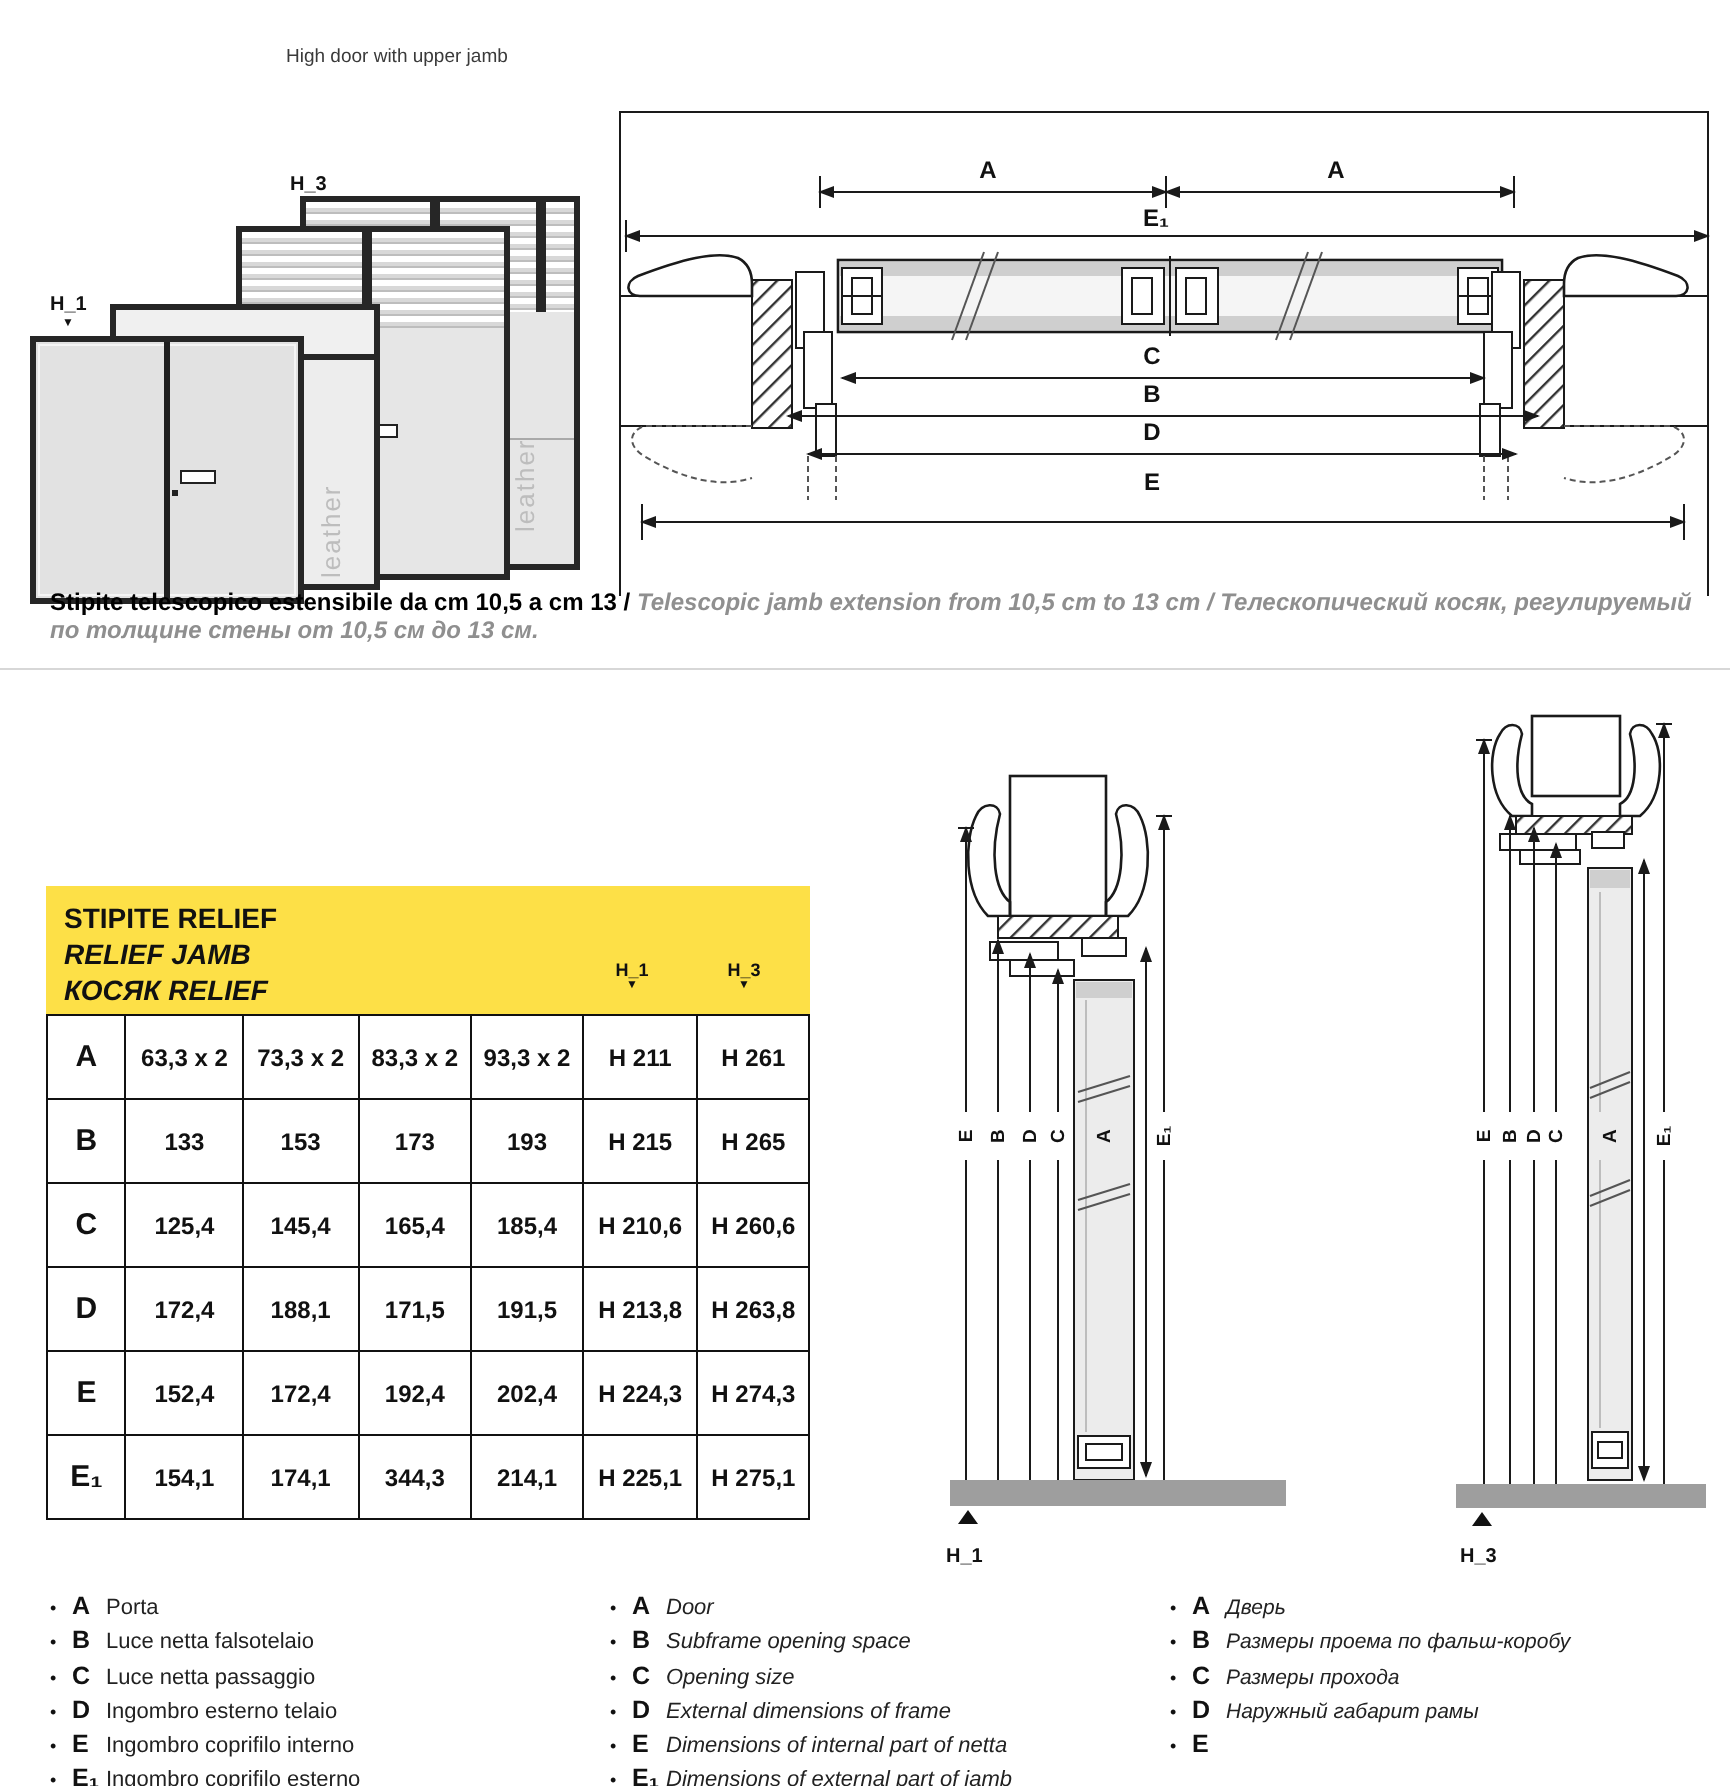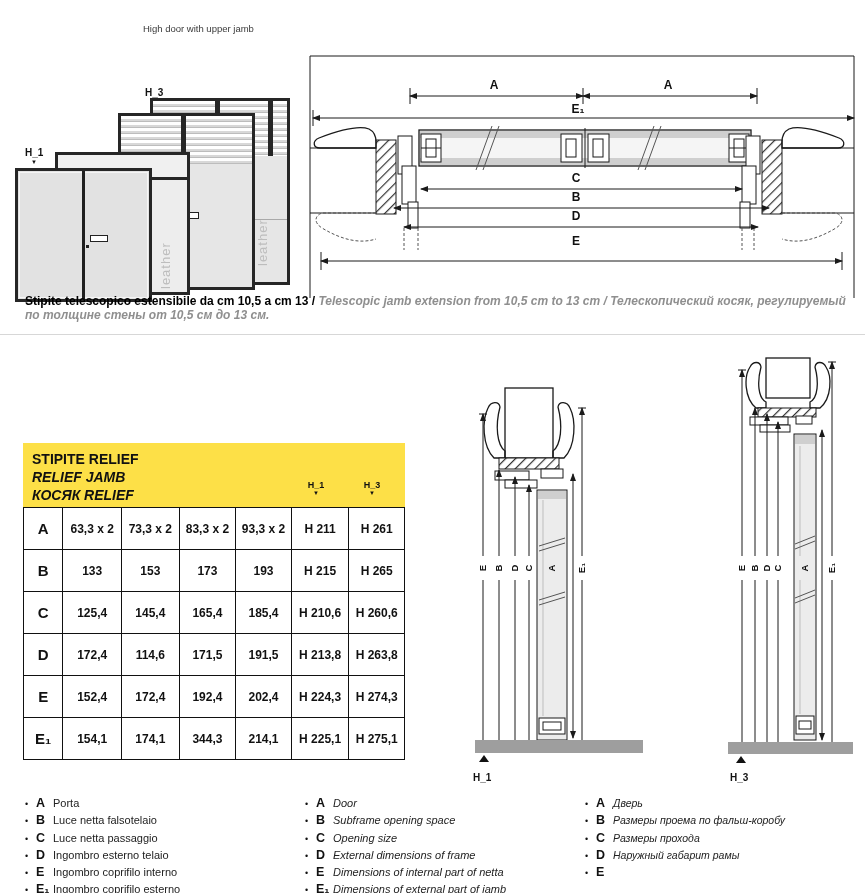--- a/index.html
+++ b/index.html
@@ -254,21 +254,21 @@
         <td>125,4</td>
         <td>145,4</td>
         <td>165,4</td>
         <td>185,4</td>
         <td>H 210,6</td>
         <td>H 260,6</td>
       </tr>
       <tr>
         <td class="rowlab">D</td>
         <td>172,4</td>
-        <td>114,6</td>
+        <td>188,1</td>
         <td>171,5</td>
         <td>191,5</td>
         <td>H 213,8</td>
         <td>H 263,8</td>
       </tr>
       <tr>
         <td class="rowlab">E</td>
         <td>152,4</td>
         <td>172,4</td>
         <td>192,4</td>

